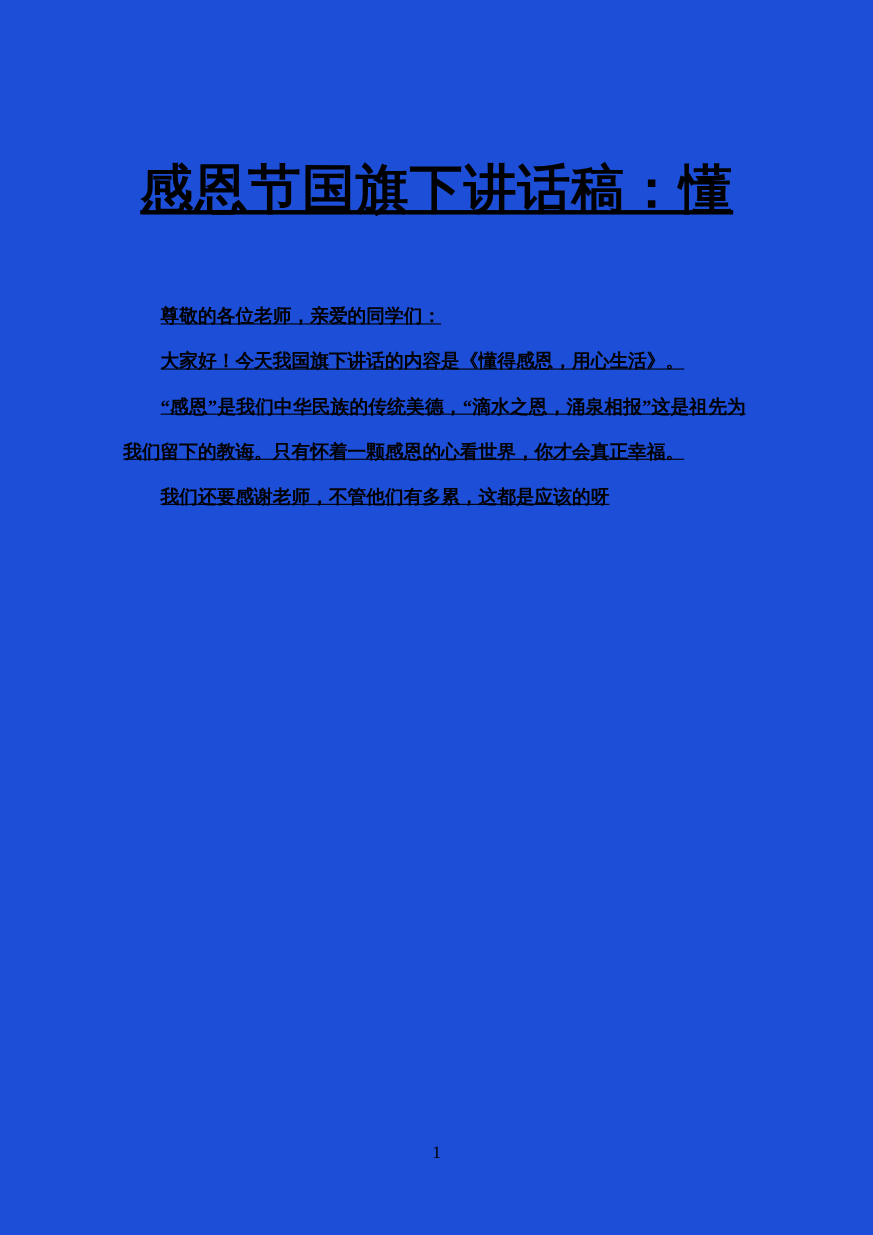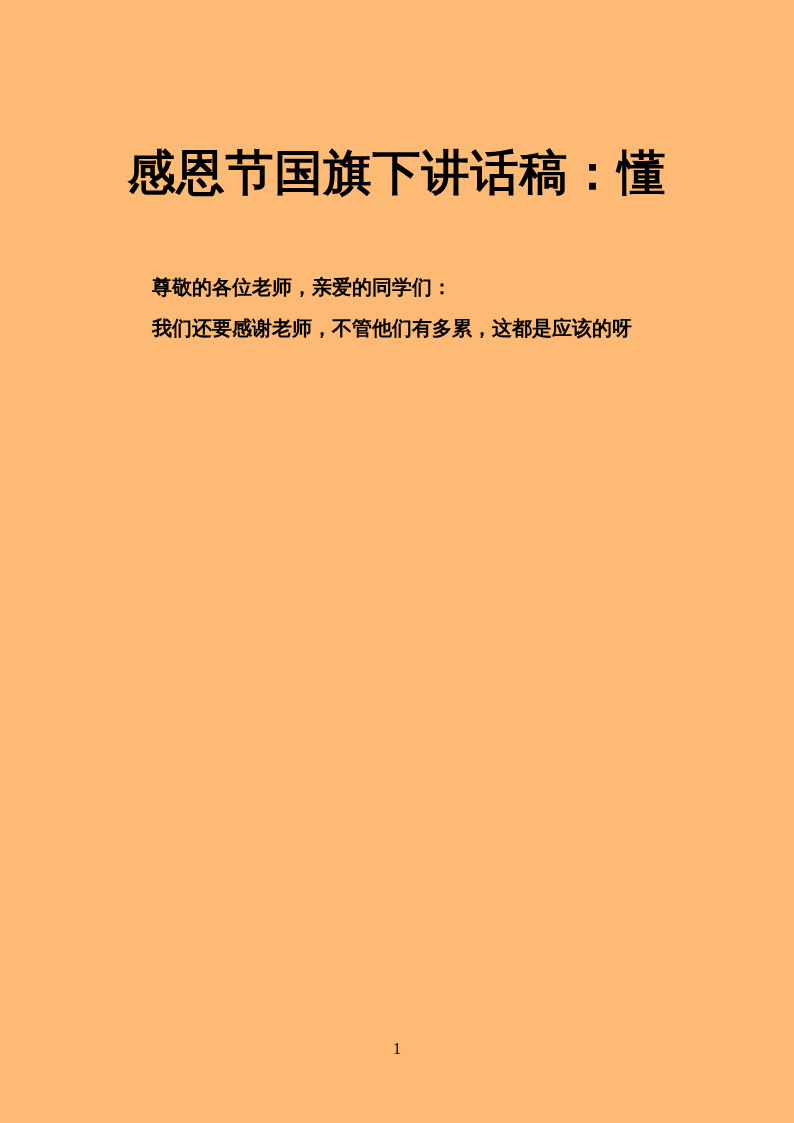--- a/index.html
+++ b/index.html
@@ -4,43 +4,44 @@
 <style>
   html, body {
     margin: 0;
     padding: 0;
     background: #ffffff;
   }
   .page {
     position: relative;
     width: 794px;
     height: 1123px;
-    background: #fdba74;
+    background: #1d4ed8;
     color: #000000;
     font-family: "Liberation Serif", "DejaVu Serif", serif;
     overflow: hidden;
     box-sizing: border-box;
+    text-decoration: underline;
   }
   .doc-title {
     margin: 0;
     padding-top: 142px;
     text-align: center;
     font-weight: 700;
     font-size: 48px;
     line-height: 62px;
     letter-spacing: 1px;
   }
   .title-line {
     display: block;
     white-space: nowrap;
   }
   .doc-body {
     margin: 63px 0 0 112px;
     width: 566px;
-    font-size: 20px;
+    font-size: 17px;
     line-height: 41px;
     font-weight: 700;
     text-align: justify;
     letter-spacing: 0px;
   }
   .doc-body p {
     margin: 0;
     padding: 0;
     text-indent: 2em;
   }
@@ -60,18 +61,20 @@
 <body>
 
 <div class="page">
 
   <h1 class="doc-title">
     <span class="title-line">感恩节国旗下讲话稿：懂</span>
   </h1>
 
   <div class="doc-body">
     <p>尊敬的各位老师，亲爱的同学们：</p>
+    <p>大家好！今天我国旗下讲话的内容是《懂得感恩，用心生活》。</p>
+    <p>“感恩”是我们中华民族的传统美德，“滴水之恩，涌泉相报”这是祖先为我们留下的教诲。只有怀着一颗感恩的心看世界，你才会真正幸福。</p>
     <p>我们还要感谢老师，不管他们有多累，这都是应该的呀</p>
   </div>
 
   <div class="page-number">1</div>
 
 </div>
 
 </body></html>

